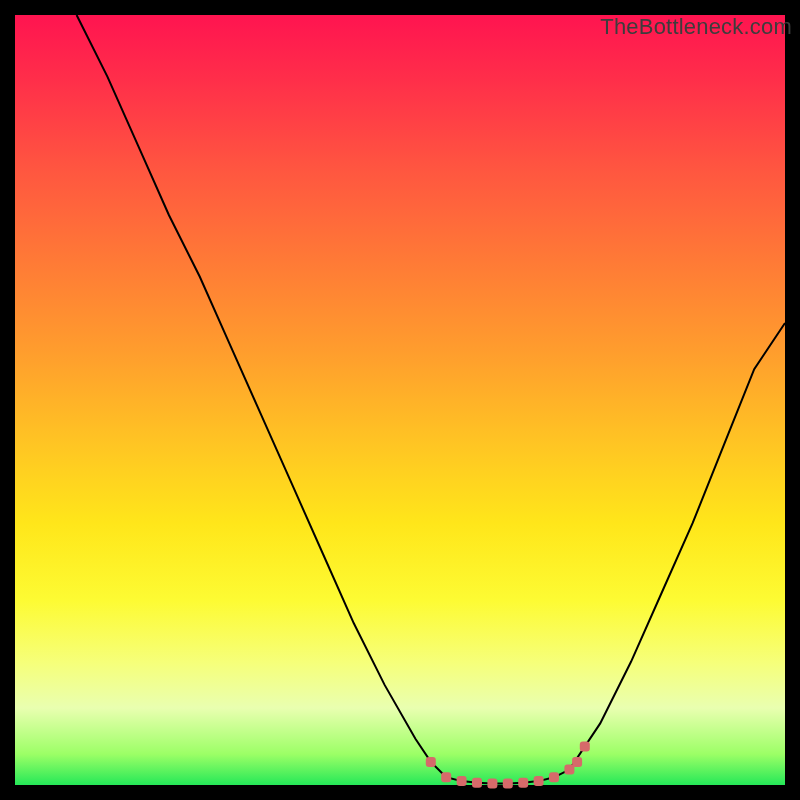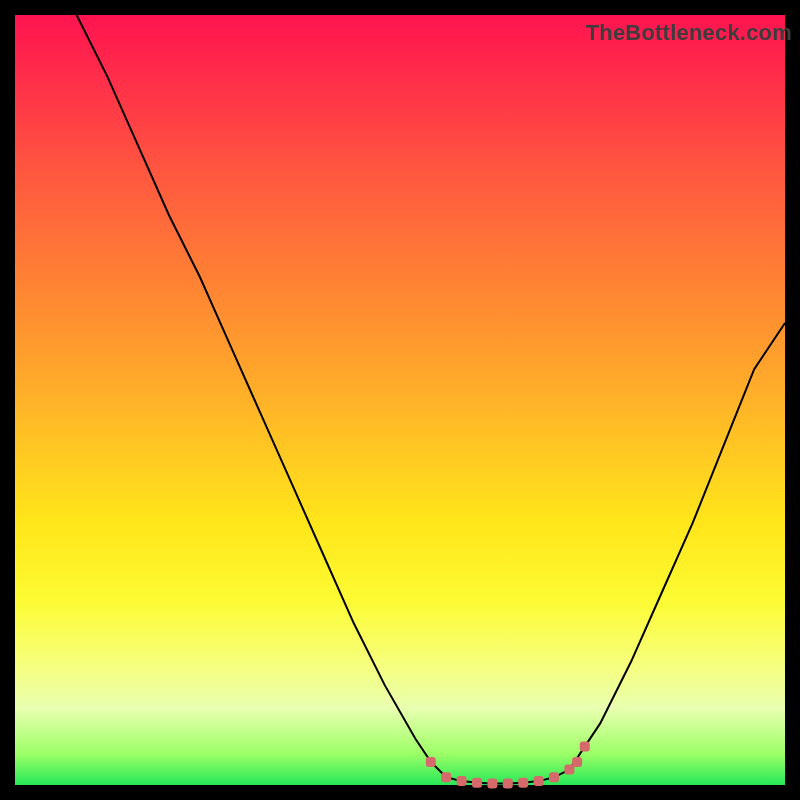--- a/index.html
+++ b/index.html
@@ -35,25 +35,25 @@
       #ffe61a 66%,
       #fdfb33 76%,
       #f6ff79 84%,
       #e9ffb0 90%,
       #9cff66 96%,
       #25e858 100%
     );
   }
   .watermark {
     position: absolute;
-    top: 20px;
+    top: 14px;
     right: 8px;
     color: #3d3d3d;
     font-size: 22px;
-    font-weight: 700;
+    font-weight: 400;
     letter-spacing: 0.2px;
     user-select: none;
   }
   svg.curves {
     position: absolute;
     left: 0;
     top: 0;
     width: 770px;
     height: 770px;
     overflow: visible;

